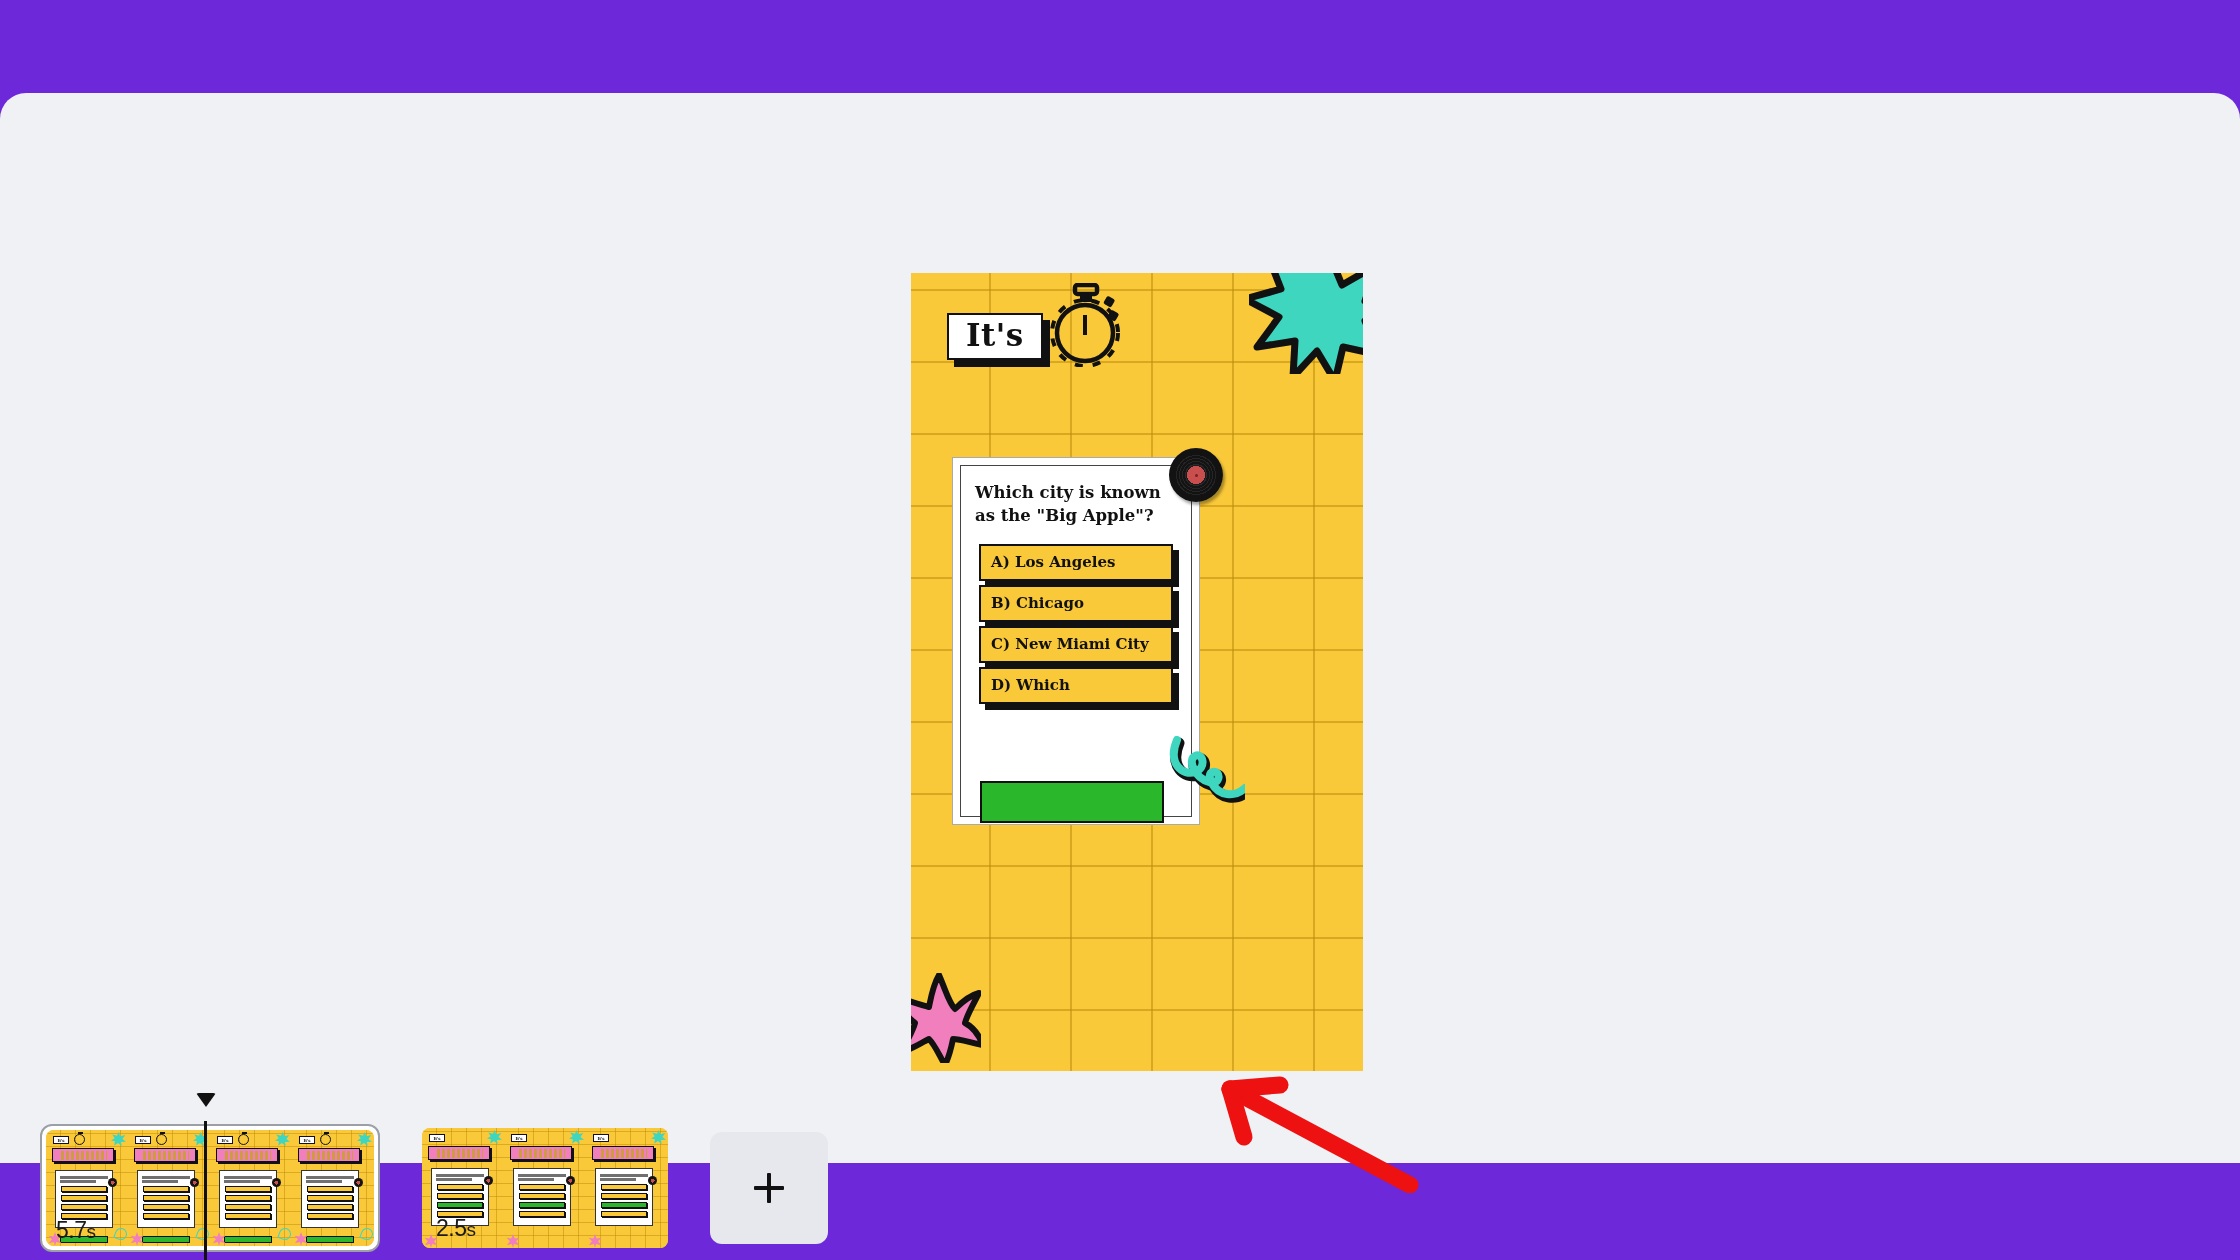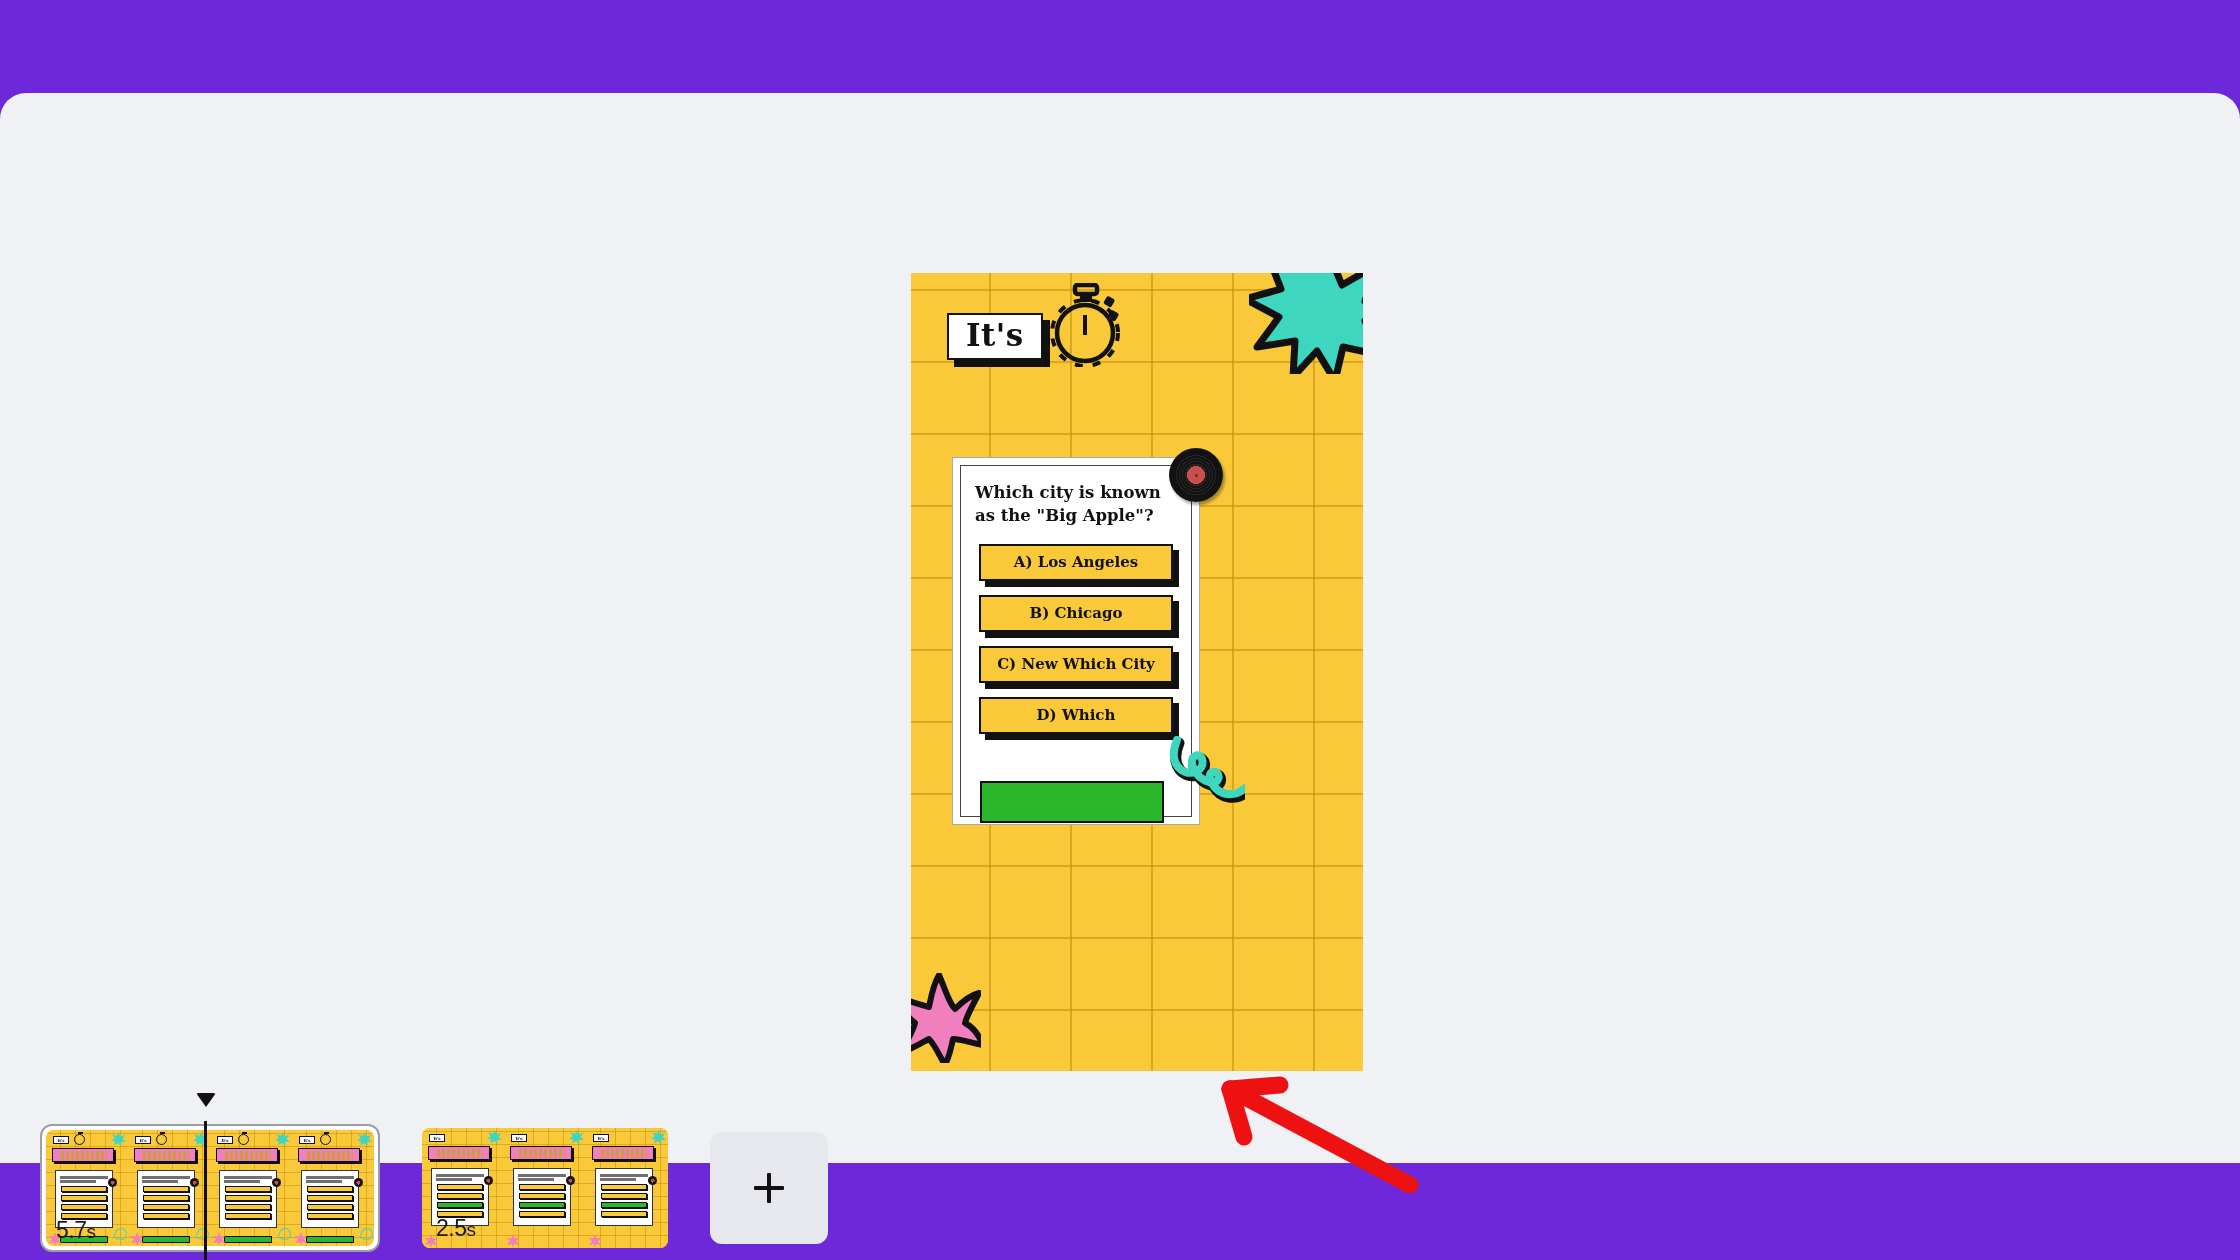--- a/index.html
+++ b/index.html
@@ -124,21 +124,21 @@
     padding: 16px 14px 10px;
   }
   .question-text {
     font-family: "DejaVu Serif", "Liberation Serif", serif;
     font-weight: 700;
     font-size: 16.5px;
     line-height: 1.38;
     color: #111;
     margin: 0 0 16px 0;
   }
-  .answers { display: flex; flex-direction: column; gap: 14px; padding: 0 4px; text-align: center; }
+  .answers { display: flex; flex-direction: column; gap: 4px; padding: 0 4px; }
   .answer {
     position: relative;
     background: #F9C939;
     border: 2px solid #111;
     box-shadow: 6px 6px 0 #111;
     padding: 7px 10px 8px;
   }
   .answer span {
     font-family: "DejaVu Serif", "Liberation Serif", serif;
     font-weight: 700;
@@ -429,21 +429,21 @@
           <div class="qcard-inner">
             <p class="question-text">Which city is known as the "Big Apple"?</p>
             <div class="answers">
               <div class="answer">
                 <span>A) Los Angeles</span>
               </div>
               <div class="answer">
                 <span>B) Chicago</span>
               </div>
               <div class="answer">
-                <span>C) New Which City</span>
+                <span>C) New Miami City</span>
               </div>
               <div class="answer">
                 <span>D) Which</span>
               </div>
             </div>
           </div>
         </div>
 
         <div class="vinyl"></div>
 

